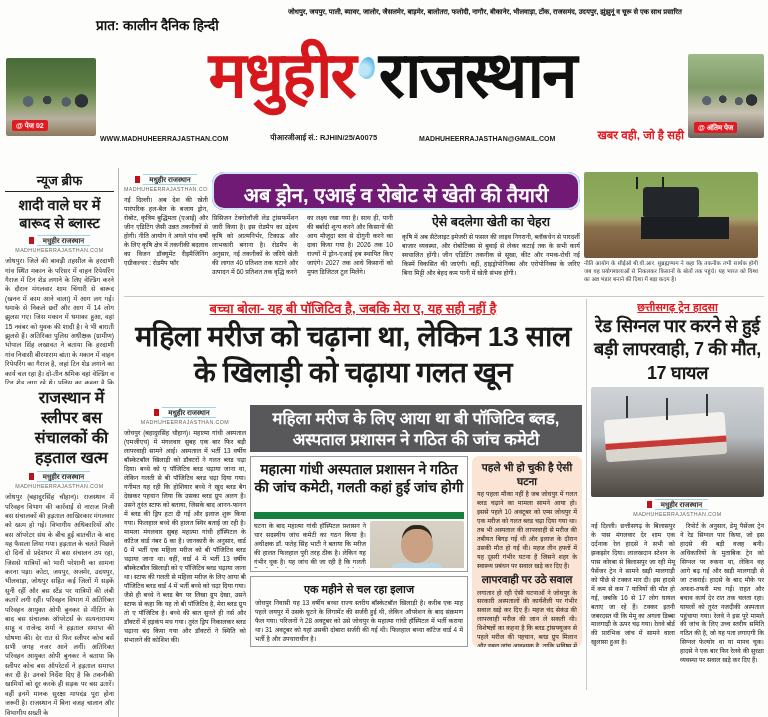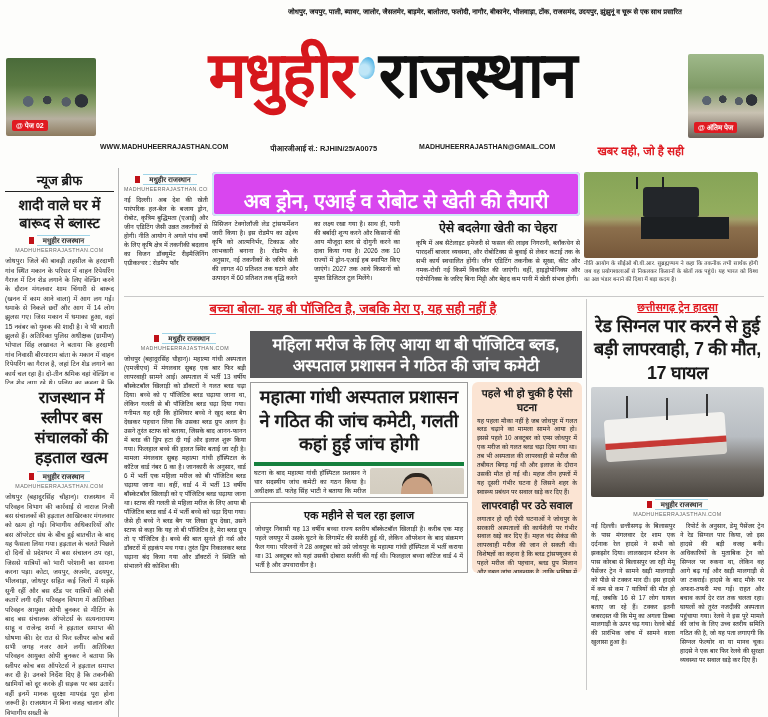--- a/index.html
+++ b/index.html
@@ -19,21 +19,21 @@
   .hphoto::after { content:""; position:absolute; left:8%; right:8%; top:42%; height:34%;
     background:radial-gradient(circle at 20% 40%, #5a6470 8%, transparent 9%),
                radial-gradient(circle at 45% 35%, #3a3f46 9%, transparent 10%),
                radial-gradient(circle at 70% 42%, #555d66 8%, transparent 9%),
                radial-gradient(circle at 90% 38%, #2e3238 9%, transparent 10%); }
   .badge { position:absolute; bottom:5px; left:6px; background:#e01b22; color:#fff; font-size:7px; font-weight:bold; padding:1px 4px; border-radius:2px; }
   .mast-title { position:absolute; top:34px; left:100px; width:584px; text-align:center; font-weight:900; font-size:64px; line-height:1.3; letter-spacing:-2px; white-space:nowrap; }
   .t-red { color:#d6171c; }
   .t-black { color:#101010; }
   .drop { display:inline-block; width:16px; height:22px; margin:0 4px; background:radial-gradient(circle at 35% 60%, #bfe6f7 30%, #53b4e4 75%); border-radius:50% 50% 50% 50% / 60% 60% 40% 40%; transform:translateY(-18px) rotate(12deg); }
-  .mast-sub { position:absolute; top:143px; left:100px; width:584px; display:flex; justify-content:space-between; }
+  .mast-sub { position:absolute; top:127px; left:100px; width:584px; display:flex; align-items:flex-end; justify-content:space-between; }
   .mast-sub .site, .mast-sub .email { font-size:7px; font-weight:bold; color:#222; }
   .mast-sub .rni { font-size:7.5px; font-weight:bold; color:#222; }
   .mast-sub .slogan { font-size:11.5px; font-weight:900; color:#e01b22; }
   .infobar { position:absolute; left:0; right:0; top:148px; height:20px; background:#fbe5da; border-top:2px solid #e01b22; border-bottom:2px solid #e01b22; display:flex; align-items:center; justify-content:center; font-size:7.3px; font-weight:bold; color:#7c1d10; white-space:nowrap; overflow:hidden; }
 
   
   .brandtag { text-align:center; padding:2px 0 3px; }
   .bt-row { display:flex; align-items:center; gap:3px; justify-content:center; }
   .bt-sq { width:5px; height:7px; background:#c01118; flex:0 0 auto; }
   .bt-name { font-size:7px; font-weight:900; color:#333; border-top:1px solid #9fd4e8; border-bottom:1px solid #9fd4e8; padding:0 6px; white-space:nowrap; }
@@ -50,22 +50,22 @@
   .sb-headline.big { font-size:16px;margin-left:24px; }
   .sb-body { font-size:6.6px; line-height:1.42; text-align:justify; color:#222; overflow:hidden; }
   .sb-body.b1 { height:128px; }
   .sb-body.b2 { height:232px; }
 
   
   .agri h1 { font-size:24.5px; font-weight:900; line-height:1.15; text-align:center; white-space:nowrap; letter-spacing:-.5px; }
   .agri-row { display:flex; gap:4px; margin-top:2px; height:120px; }
   .agri-c1 { width:84px; flex:0 0 auto; overflow:hidden; }
   .agri-mid { width:368px; flex:0 0 auto; }
-  .bluebox { background:#d946ef; color:#fff; font-size:20px; font-weight:900; text-align:center; border-radius:4px; padding:18px 4px 4px; line-height:1.1; box-shadow:0 0 0 2px #cfe8f6 inset; }
-  .agri-cols { display:flex; gap:16px; margin-top:3px; height:84px; overflow:hidden; }
+  .bluebox { background:#701a75; color:#fff; font-size:20px; font-weight:900; text-align:center; border-radius:12px; padding:12px 4px 4px; line-height:1.1; box-shadow:0 0 0 2px #cfe8f6 inset; }
+  .agri-cols { display:flex; gap:9px; margin-top:3px; height:84px; overflow:hidden; }
   .agri-cols .ncol { width:86px; flex:0 0 auto; }
   .agri-side { flex:1; min-width:0; }
   .agri-side h3 { font-size:12.5px; font-weight:900; text-align:center; margin-bottom:2px; }
   .bodytext { font-size:6.35px; line-height:1.42; text-align:justify; color:#222; }
   .robot-fig { width:174px; flex:0 0 auto; }
   .robot-art { height:86px; border-radius:2px; position:relative; overflow:hidden;
     background:linear-gradient(180deg,#86a457 0%,#93ad5e 48%,#a3a06a 55%,#8c6f4c 65%,#75573a 100%); }
   .robot-art::before { content:""; position:absolute; left:34%; top:18%; width:32%; height:34%; background:#23262a; border-radius:4px 4px 2px 2px; box-shadow:-6px 26px 0 -4px #1c1f22, 34px 26px 0 -4px #1c1f22; }
   .robot-art::after { content:""; position:absolute; left:30%; top:6%; width:2px; height:14%; background:#1c1f22; box-shadow:26px 0 0 #1c1f22; }
   .photo-cap { font-size:5.7px; line-height:1.4; text-align:justify; color:#333; margin-top:2px; }
@@ -77,21 +77,21 @@
   .kicker.kh { font-size:13px; }
   .kicker.kt { font-size:11px; }
   .hosp h2 { font-size:28.5px; font-weight:900; line-height:1.28; text-align:center; letter-spacing:-.5px; margin-top:1px; }
   .hosp-row { display:flex; gap:4px; margin-top:14px; height:242px; overflow:hidden; }
   .hosp-c1 { width:122px; flex:0 0 auto; overflow:hidden; }
   .hosp-right { flex:1; min-width:0; display:flex; flex-direction:column; }
   .graybox { background:#58585a; color:#fff; font-size:16.5px; font-weight:900; text-align:center; line-height:1.25; padding:3px 4px; }
   .hosp-cols { display:flex; gap:4px; margin-top:4px; flex:1; overflow:hidden; }
   .hosp-mid { width:218px; flex:0 0 auto; display:flex; flex-direction:column; }
   .midbox { border:1px solid #9a9a9a; padding:3px; }
-  .hosp-mid h3 { font-size:18px; font-weight:900; text-align:center; line-height:1.3; border-bottom:4px solid #15803d; padding-bottom:6px; margin-bottom:2px; }
+  .hosp-mid h3 { font-size:14px; font-weight:900; text-align:center; line-height:1.3; border-bottom:7px solid #15803d; padding-bottom:15px; margin-bottom:2px; }
   .doctor-art { float:right; width:94px; height:82px; margin:0 0 2px 4px; position:relative; overflow:hidden; border-radius:2px;
     background:linear-gradient(180deg,#d8d2c6 0%,#cfc9bc 55%,#bdb5a6 100%); }
   .doctor-art::before { content:""; position:absolute; left:33%; top:10%; width:34%; height:42%; background:#caa183; border-radius:45% 45% 50% 50%; box-shadow:0 -5px 0 -1px #2c2620; }
   .doctor-art::after { content:""; position:absolute; left:22%; top:52%; width:56%; height:48%; background:#bcd6e4; border-radius:8px 8px 0 0; }
   .mid-body { overflow:hidden; flex:1; }
   .treatbox { border:1px solid #9a9a9a; margin-top:4px; padding:2px 4px 3px; }
   .treatbox h4, .peach h4 { font-size:11px; font-weight:900; text-align:center; margin:2px 0; }
   .peach { flex:1; min-width:0; background:#fbe4d3; border-radius:6px; padding:3px 5px; overflow:hidden; }
   .peach h4 { font-size:10.5px; line-height:1.3; }
   .peach .bodytext { font-size:6.3px; }
@@ -106,20 +106,21 @@
   .train-cols p { font-size:6.3px; line-height:1.42; text-align:justify; color:#222; }
   .train-cols p + p { margin-top:3px; text-indent:6px; }
 </style>
 </head>
 <body>
 
 <div class="page">
 
   <header>
     <div class="cities">जोधपुर, जयपुर, पाली, ब्यावर, जालोर, जैसलमेर, बाड़मेर, बालोतरा, फलोदी, नागौर, बीकानेर, भीलवाड़ा, टोंक, राजसमंद, उदयपुर, झुंझुनूं व चूरू से एक साथ प्रसारित</div>
+    <div class="tagline">प्रात: कालीन दैनिक हिन्दी</div>
 
     <figure class="hphoto hphoto-l">
       <span class="badge">@ पेज 02</span>
     </figure>
     <figure class="hphoto hphoto-r">
       <span class="badge">@ अंतिम पेज</span>
     </figure>
 
     <div class="mast-title">
       <span class="t-red">मधुहीर</span><span class="drop"></span><span class="t-black">राजस्थान</span>
@@ -189,20 +190,21 @@
             <div class="robot-art"></div>
             <figcaption class="photo-cap">नीति आयोग के सीईओ बी.वी.आर. सुब्रह्मण्यम ने कहा कि तकनीक तभी सार्थक होगी जब वह प्रयोगशालाओं से निकलकर किसानों के खेतों तक पहुंचे। यह भारत को विश्व का अन्न भंडार बनाने की दिशा में बड़ा कदम है।</figcaption>
           </figure>
         </div>
       </section>
 
       <div class="bottom-row">
 
         <section class="hosp">
           <div class="kicker kh">बच्चा बोला- यह बी पॉजिटिव है, जबकि मेरा ए, यह सही नहीं है</div>
+          <h2>महिला मरीज को चढ़ाना था, लेकिन 13 साल के खिलाड़ी को चढ़ाया गलत खून</h2>
           <div class="hosp-row">
             <div class="hosp-c1">
               <div class="brandtag">
                 <div class="bt-row">
                     <span class="bt-sq"></span>
                     <span class="bt-name">मधुहीर राजस्थान</span>
                   </div>
                 <div class="bt-site">MADHUHEERRAJASTHAN.COM</div>
               </div>
               <p class="bodytext">जोधपुर (बहादुरसिंह चौहान)। महात्मा गांधी अस्पताल (एमजीएच) में मंगलवार सुबह एक बार फिर बड़ी लापरवाही सामने आई। अस्पताल में भर्ती 13 वर्षीय बॉस्केटबॉल खिलाड़ी को डॉक्टरों ने गलत ब्लड चढ़ा दिया। बच्चे को ए पॉजिटिव ब्लड चढ़ाया जाना था, लेकिन गलती से बी पॉजिटिव ब्लड चढ़ा दिया गया। गनीमत यह रही कि होशियार बच्चे ने खुद ब्लड बैग देखकर पहचान लिया कि उसका ब्लड ग्रुप अलग है। उसने तुरंत स्टाफ को बताया, जिसके बाद आनन-फानन में ब्लड की ड्रिप हटा दी गई और इलाज शुरू किया गया। फिलहाल बच्चे की हालत स्थिर बताई जा रही है। मामला मंगलवार सुबह महात्मा गांधी हॉस्पिटल के कॉटेज वार्ड नंबर 6 का है। जानकारी के अनुसार, वार्ड 6 में भर्ती एक महिला मरीज को बी पॉजिटिव ब्लड चढ़ाया जाना था। वहीं, वार्ड 4 में भर्ती 13 वर्षीय बॉस्केटबॉल खिलाड़ी को ए पॉजिटिव ब्लड चढ़ाया जाना था। स्टाफ की गलती से महिला मरीज के लिए आया बी पॉजिटिव ब्लड वार्ड 4 में भर्ती बच्चे को चढ़ा दिया गया। जैसे ही बच्चे ने ब्लड बैग पर लिखा ग्रुप देखा, उसने स्टाफ से कहा कि यह तो बी पॉजिटिव है, मेरा ब्लड ग्रुप तो ए पॉजिटिव है। बच्चे की बात सुनते ही नर्स और डॉक्टरों में हड़कंप मच गया। तुरंत ड्रिप निकालकर ब्लड चढ़ाना बंद किया गया और डॉक्टरों ने स्थिति को संभालने की कोशिश की।</p>

